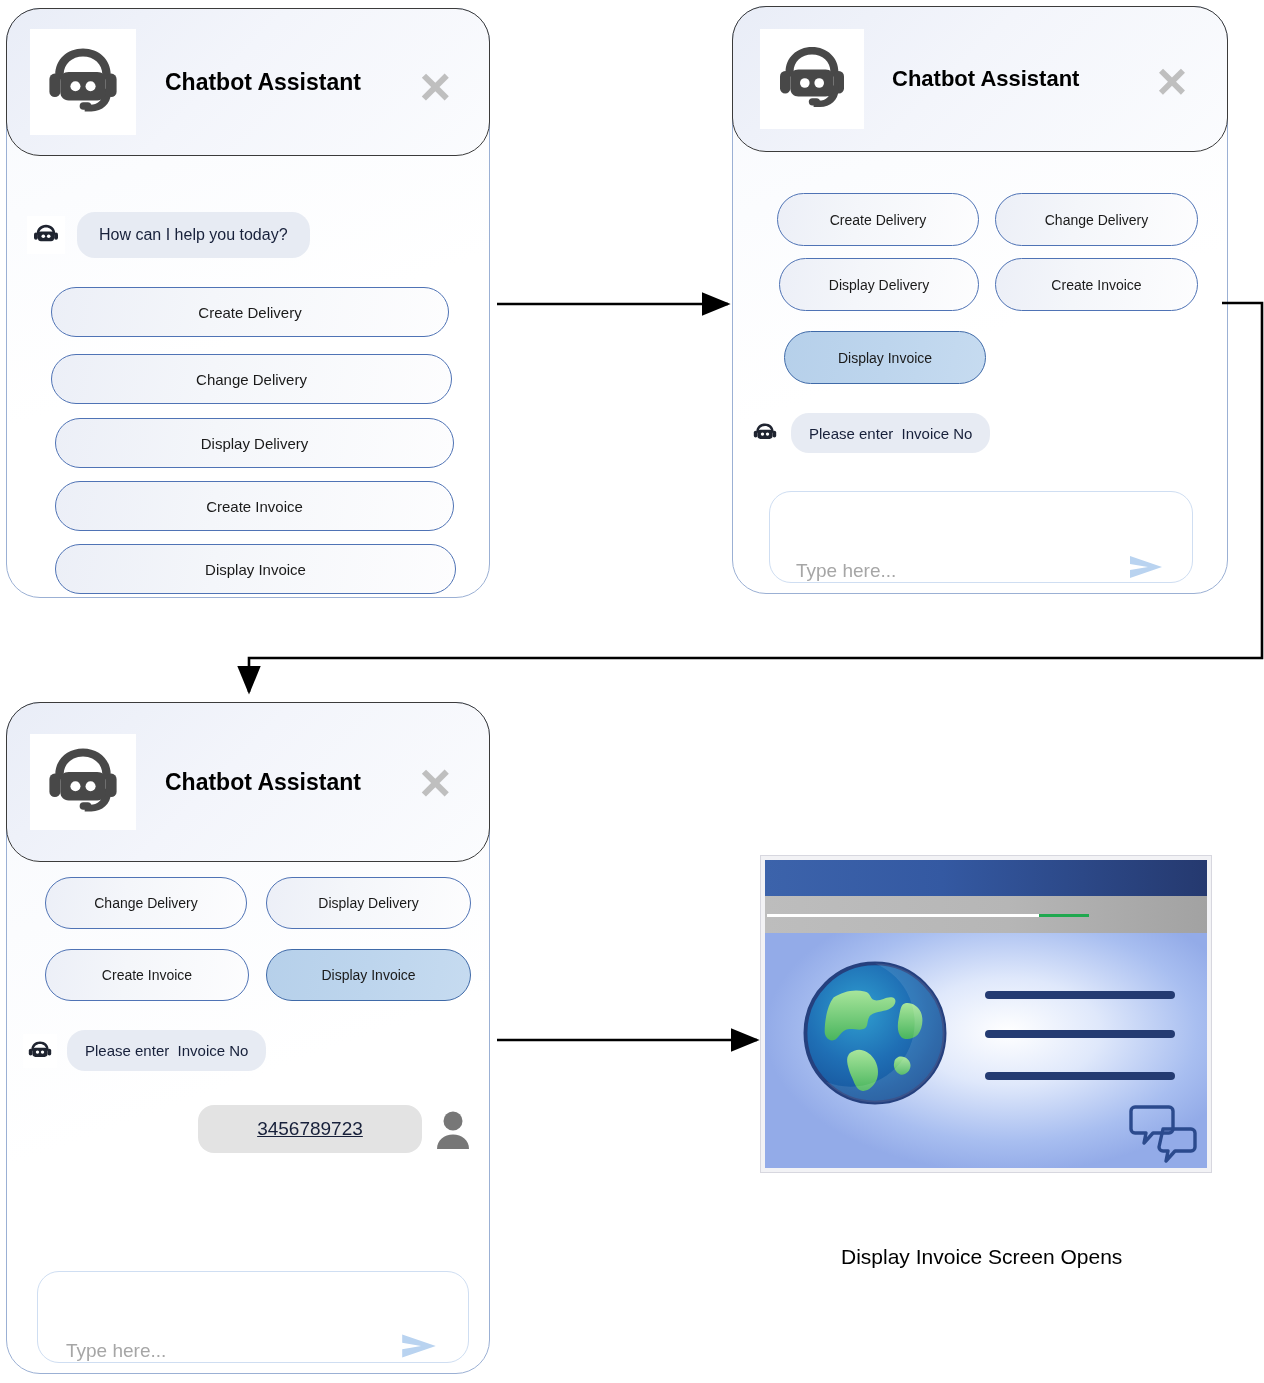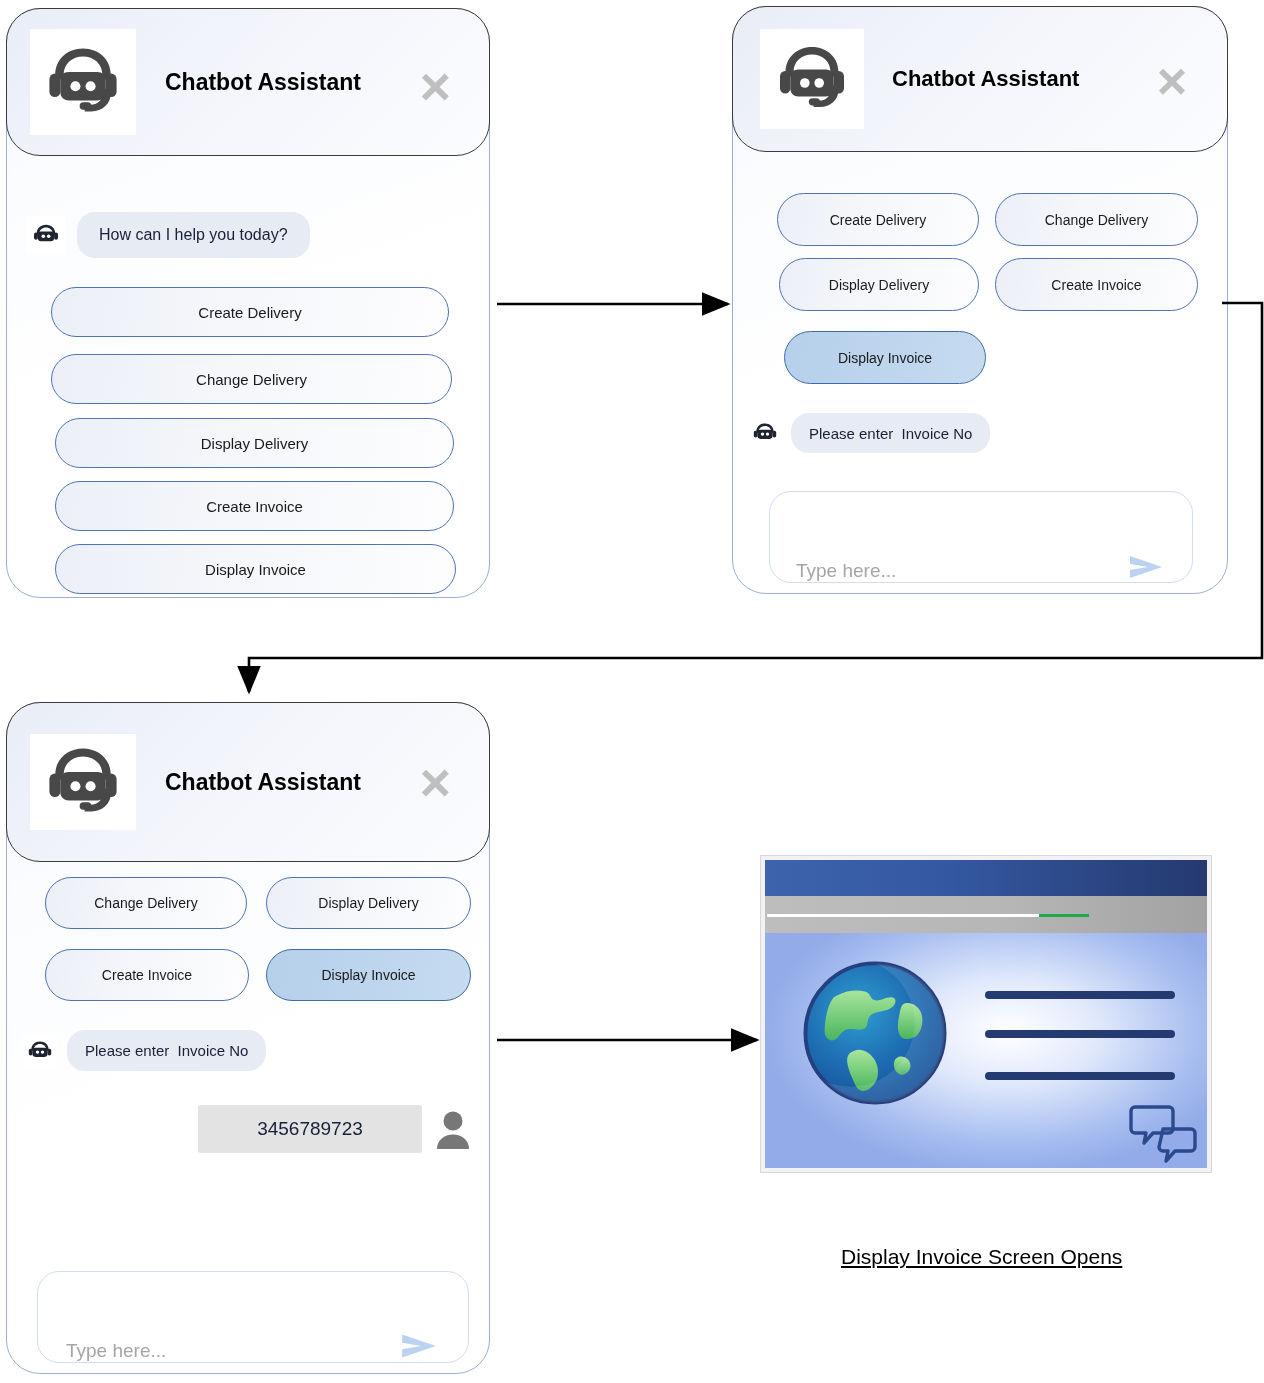--- a/index.html
+++ b/index.html
@@ -72,22 +72,23 @@
   }
   .bubble {
     background: #e7ebf3;
     border-radius: 18px;
     color: #17203a;
     display: flex; align-items: center;
     white-space: pre;
   }
   .bubble.user {
     background: #e3e3e3;
-    border-radius: 3px;
+    border-radius: 16px;
     justify-content: center;
+    text-decoration: underline;
   }
   .user-avatar { flex: 0 0 auto; }
 
   
   .type-box {
     position: absolute;
     border: 1px solid #cfdef2;
     border-radius: 22px;
     background: #ffffff;
     display: flex; align-items: flex-end;
@@ -131,21 +132,20 @@
     position: absolute;
     height: 8px; border-radius: 4px;
     background: #243b72;
   }
 
   
   .caption {
     position: absolute;
     color: #000000;
     white-space: nowrap;
-    text-decoration: underline;
   }
 </style>
 </head>
 <body>
 
 <div class="chat-window" style="left:6px; top:8px; width:484px; height:590px;">
 
   <div class="chat-header" style="width:484px; height:148px; padding-left:23px;">
     <div class="bot-logo" style="width:106px; height:106px;">
       <svg width="84" height="84" viewBox="0 0 100 100" aria-hidden="true">

